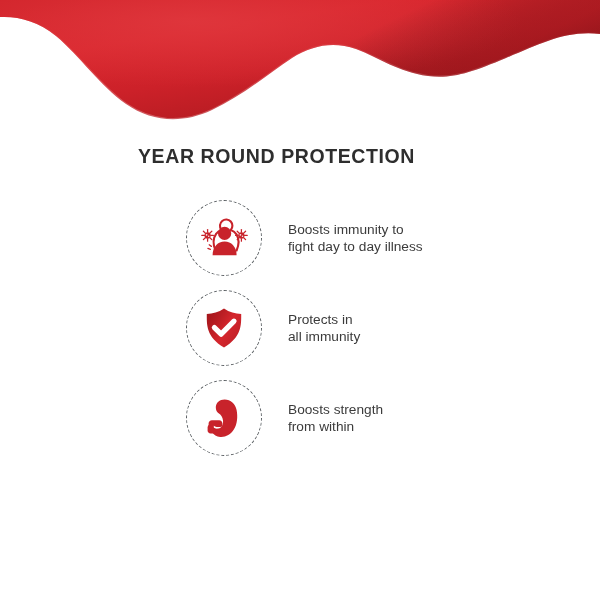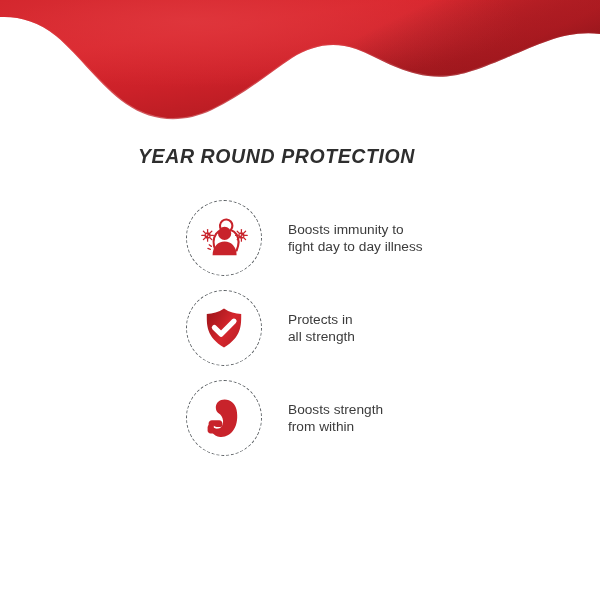--- a/index.html
+++ b/index.html
@@ -42,21 +42,20 @@
     position: absolute;
     top: 145px;
     left: 0;
     width: 553px;
     text-align: center;
     font-size: 19.5px;
     font-weight: bold;
     letter-spacing: 0.6px;
     color: #2e2e2e;
     font-family: "Liberation Sans", sans-serif;
-    font-style: italic;
   }
 
   
   .benefit-list {
     position: absolute;
     top: 193px;
     left: 0;
     width: 600px;
   }
   .benefit-row {
@@ -241,21 +240,21 @@
             </defs>
             <path d="M25,5.5 C19.6,9.3 13.7,10.7 7.8,10.9
                      C7.8,22 7.1,33.5 25,44.5
                      C42.9,33.5 42.2,22 42.2,10.9
                      C36.3,10.7 30.4,9.3 25,5.5 Z" fill="url(#shieldGrad)"></path>
             <path d="M15.4,24.6 L22.1,31.2 L35.0,18.2" fill="none" stroke="#ffffff" stroke-width="5.2" stroke-linecap="round" stroke-linejoin="round"></path>
           </svg>
         </span>
       </div>
       <div class="benefit-text">Protects in
-all strength</div>
+all immunity</div>
     </div>
 
     <div class="benefit-row">
       <div class="icon-badge">
         <span>
           <svg width="50" height="50" viewBox="0 0 50 50" xmlns="http://www.w3.org/2000/svg">
 
             <path d="M16.8,14.2
                      C16.8,9.6 20.6,6.4 25.6,6.4
                      C31.8,6.4 36.4,10.6 37.6,17.0

